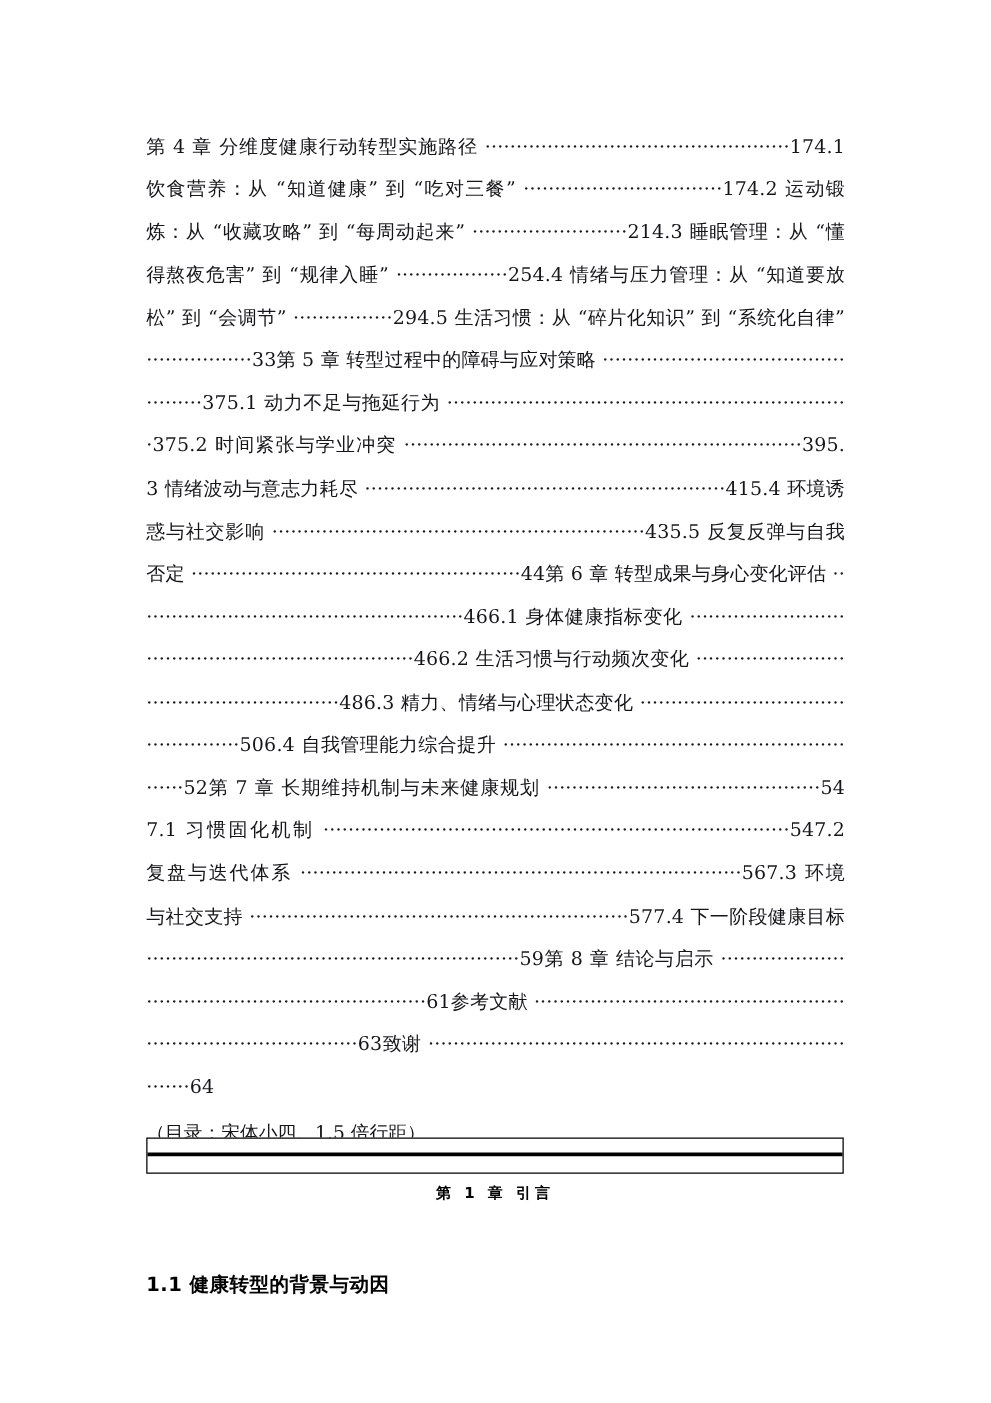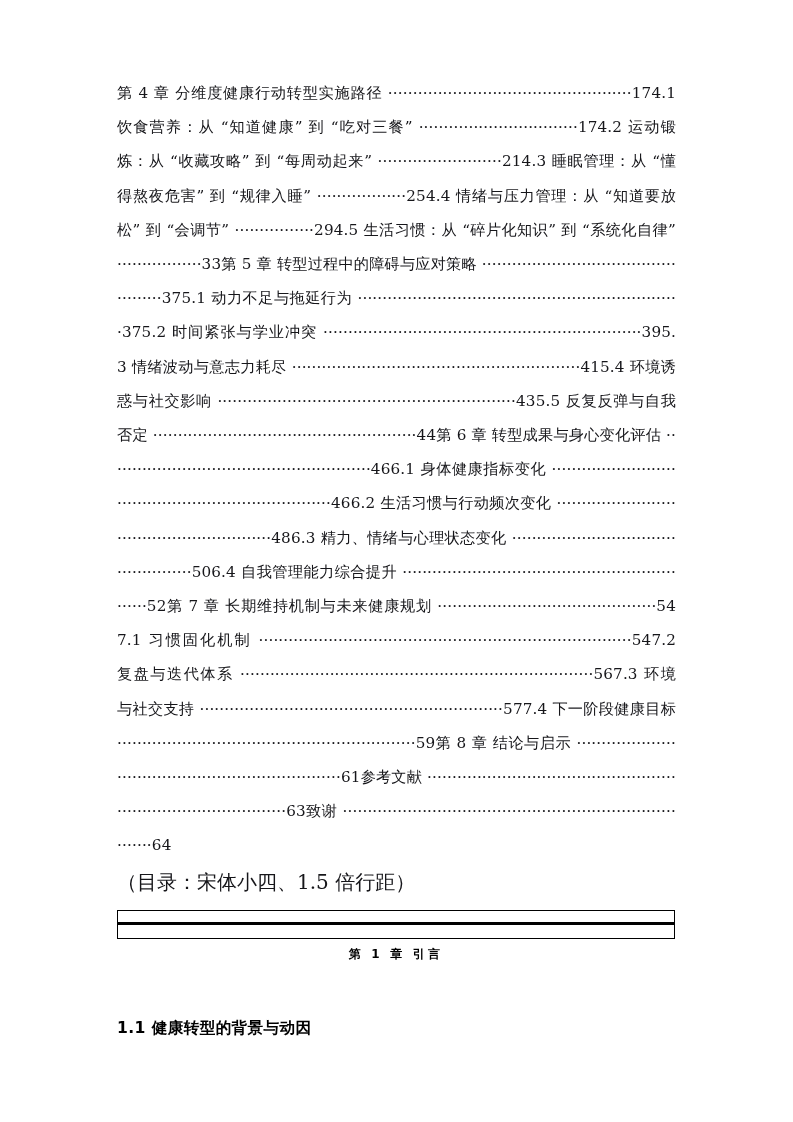--- a/index.html
+++ b/index.html
@@ -22,39 +22,39 @@
     top: 0;
     width: 793px;
     height: 1122px;
     background: #ffffff;
   }
 
   
   .content {
     position: absolute;
     left: 117px;
-    top: 76px;
+    top: 100px;
     width: 559px;
   }
 
   
   .toc-block {
     font-size: 15.2px;
     line-height: 34.2px;
     text-align: justify;
     text-justify: inter-character;
     text-align-last: left;
     letter-spacing: 0.15px;
     word-break: break-all;
     color: #16161a;
   }
 
   
   .note-line {
-    font-size: 20px;
+    font-size: 15px;
     line-height: 34.2px;
     margin-top: 2px;
     color: #16161a;
     text-indent: 0;
   }
 
   
   .hdr-table {
     position: absolute;
     left: 117px;

